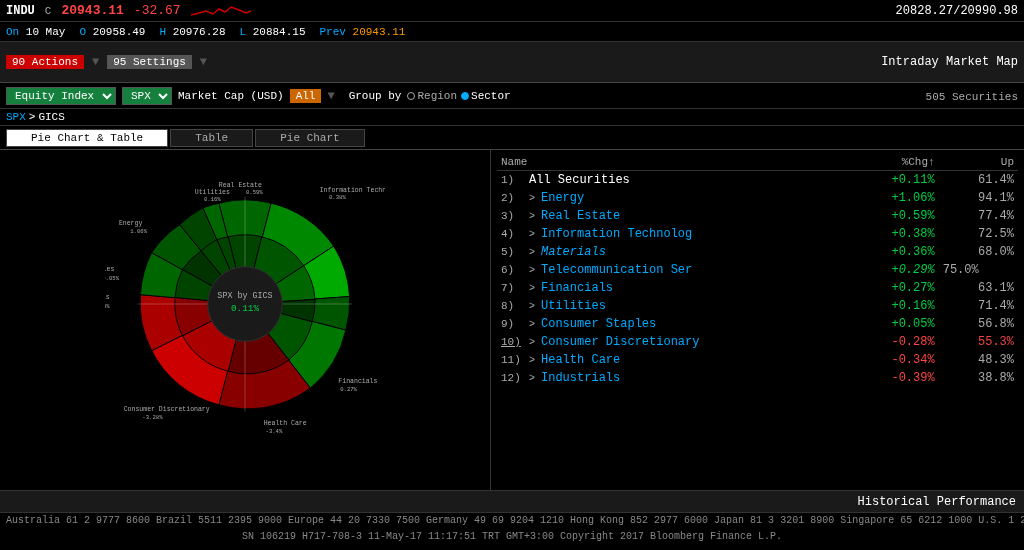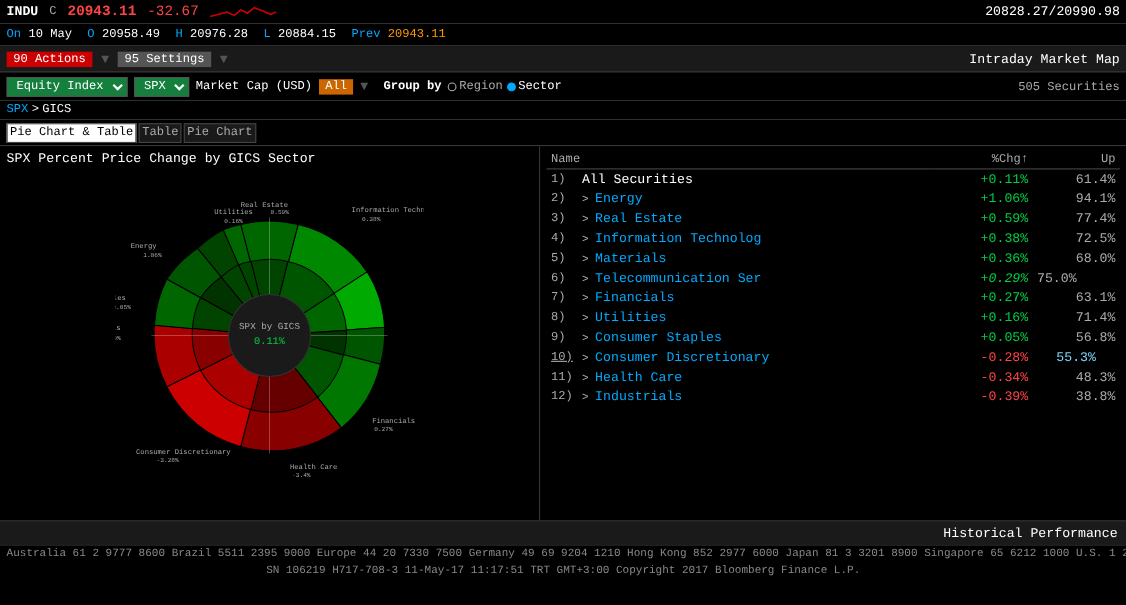--- a/index.html
+++ b/index.html
@@ -46,21 +46,21 @@
     .tb2-prev-label { color: #0af; }
     .tb2-prev-val { color: #ff9900; }
 
     
     #actions-bar {
       background: #1a1a1a;
       display: flex;
       align-items: center;
       padding: 2px 6px;
       gap: 8px;
-      height: 24px;
+      height: 41px;
       border-bottom: 1px solid #444;
     }
     .actions-btn {
       background: #cc0000;
       color: #fff;
       padding: 1px 6px;
       font-size: 11px;
       font-family: 'Courier New', monospace;
       border: none;
       cursor: pointer;
@@ -102,21 +102,21 @@
     .filter-label { color: #fff; font-size: 11px; }
     .all-btn {
       background: #cc6600;
       color: #fff;
       border: none;
       padding: 1px 6px;
       font-size: 11px;
       font-family: 'Courier New', monospace;
       cursor: pointer;
     }
-    .groupby-label { color: #fff; font-size: 11px; margin-left: 8px; font-weight: bold; }
+    .groupby-label { color: #fff; font-size: 11px; margin-left: 8px; }
     .radio-group { display: flex; align-items: center; gap: 4px; }
     .radio-opt { display: flex; align-items: center; gap: 2px; color: #aaa; font-size: 11px; }
     .radio-opt.active { color: #fff; }
     .radio-dot {
       width: 8px; height: 8px; border-radius: 50%;
       border: 1px solid #aaa;
       display: inline-block;
     }
     .radio-dot.filled { background: #00aaff; border-color: #00aaff; }
 
@@ -143,21 +143,21 @@
     #tab-bar {
       background: #000;
       display: flex;
       align-items: center;
       padding: 2px 6px;
       gap: 2px;
       height: 24px;
       border-bottom: 1px solid #444;
     }
     .tab {
-      padding: 2px 2px;
+      padding: 2px 24px;
       font-size: 11px;
       font-family: 'Courier New', monospace;
       cursor: pointer;
       border: 1px solid #444;
     }
     .tab.active { background: #fff; color: #000; }
     .tab.inactive { background: #1a1a1a; color: #aaa; }
 
     
     #main-content {
@@ -337,21 +337,20 @@
 
 <div id="tab-bar">
   <div class="tab active">Pie Chart &amp; Table</div>
   <div class="tab inactive">Table</div>
   <div class="tab inactive">Pie Chart</div>
 </div>
 
 <div id="main-content">
 
   <div id="chart-section">
-    <div class="chart-title">SPX Percent Price Change by GICS Sector</div>
     <div class="pie-container">
       <svg class="pie" viewBox="-150 -150 300 300">
 
         <path d="M0,0 L-28,-108 A112,112 0 0,1 28,-108 Z" fill="#006600" stroke="#000" stroke-width="1"></path>
 
         <path d="M0,0 L28,-108 A112,112 0 0,1 95,-62 Z" fill="#008800" stroke="#000" stroke-width="1"></path>
 
         <path d="M0,0 L95,-62 A112,112 0 0,1 112,-8 Z" fill="#00aa00" stroke="#000" stroke-width="1"></path>
 
         <path d="M0,0 L112,-8 A112,112 0 0,1 108,28 Z" fill="#005500" stroke="#000" stroke-width="1"></path>
@@ -461,21 +460,21 @@
           <tr>
       <td style="color:#aaa; font-size:11px; width:28px;">4)</td>
       <td style="color:#0af;">
         <span style="color:#aaa; font-size:10px;">&gt; </span>Information Technolog
       </td>
       <td style="text-align:right; color:#00cc44;">+0.38%</td>
       <td style="text-align:right; color:#aaa;">72.5%</td>
     </tr>
           <tr>
       <td style="color:#aaa; font-size:11px; width:28px;">5)</td>
-      <td style="color:#0af;">
+      <td style="color:#0af;font-style:italic;">
         <span style="color:#aaa; font-size:10px;">&gt; </span>Materials
       </td>
       <td style="text-align:right; color:#00cc44;">+0.36%</td>
       <td style="text-align:right; color:#aaa;">68.0%</td>
     </tr>
           <tr>
       <td style="color:#aaa; font-size:11px; width:28px;">6)</td>
       <td style="color:#0af;">
         <span style="color:#aaa; font-size:10px;">&gt; </span>Telecommunication Ser
       </td>
@@ -505,21 +504,21 @@
       </td>
       <td style="text-align:right; color:#00cc44;">+0.05%</td>
       <td style="text-align:right; color:#aaa;">56.8%</td>
     </tr>
           <tr>
       <td style="color:#aaa; font-size:11px; width:28px;text-decoration:underline;">10)</td>
       <td style="color:#0af;">
         <span style="color:#aaa; font-size:10px;">&gt; </span>Consumer Discretionary
       </td>
       <td style="text-align:right; color:#ff4444;">-0.28%</td>
-      <td style="text-align:center; color:#7dd3fc;">55.3%</td>
+      <td style="text-align:right; color:#ef4444;">55.3%</td>
     </tr>
           <tr>
       <td style="color:#aaa; font-size:11px; width:28px;">11)</td>
       <td style="color:#0af;">
         <span style="color:#aaa; font-size:10px;">&gt; </span>Health Care
       </td>
       <td style="text-align:right; color:#ff4444;">-0.34%</td>
       <td style="text-align:right; color:#aaa;">48.3%</td>
     </tr>
           <tr>

